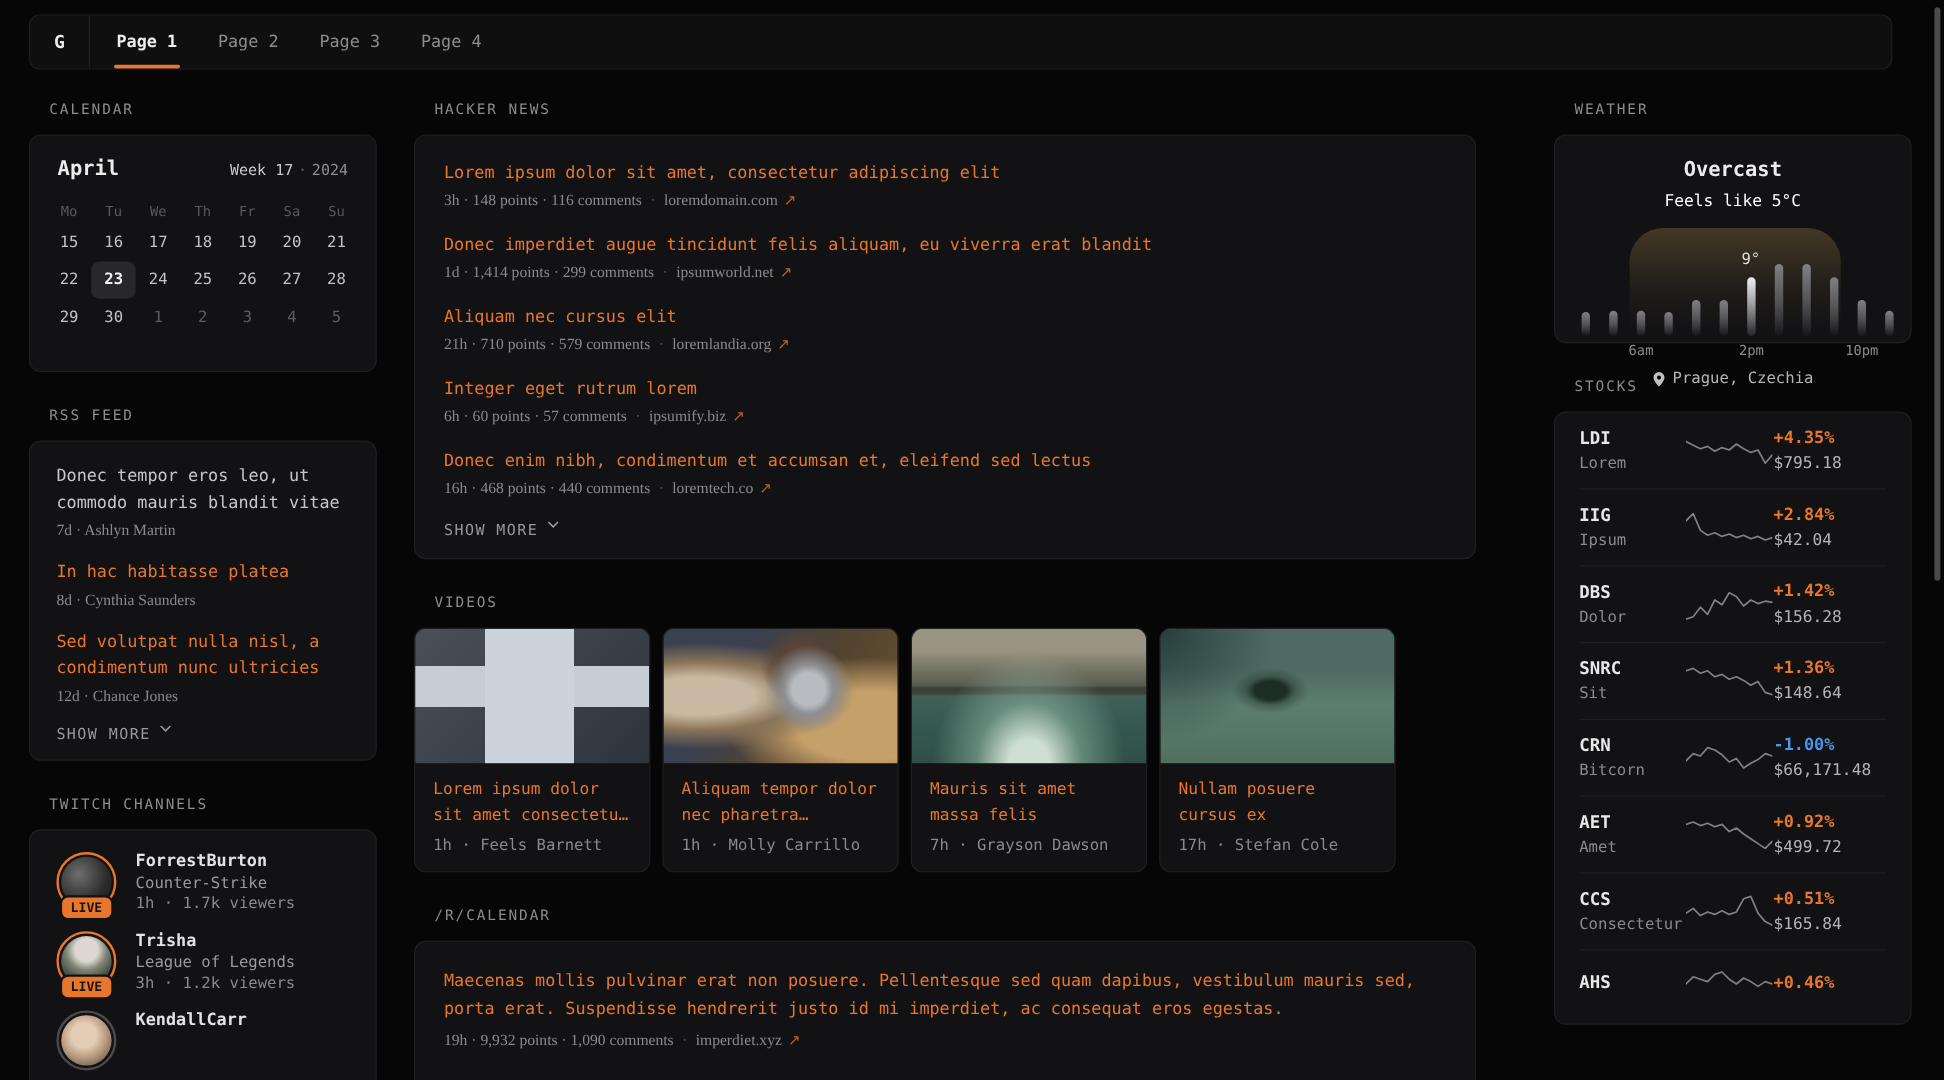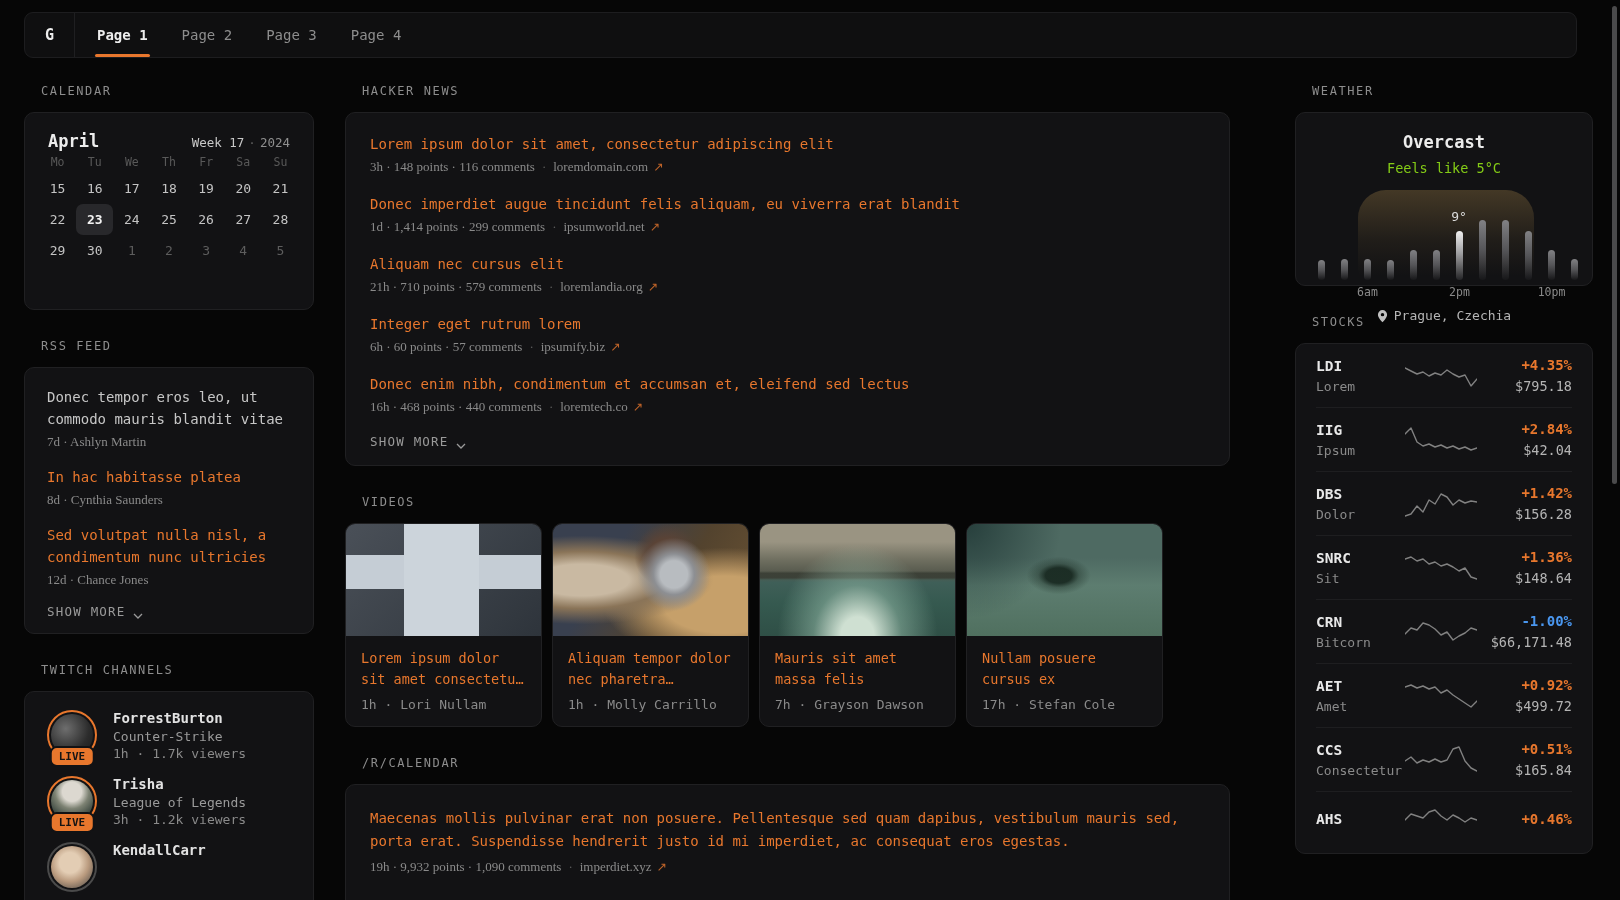--- a/index.html
+++ b/index.html
@@ -41,33 +41,33 @@
   .panel{background:var(--panel);border:1px solid var(--panel-border);border-radius:10px;}
 
   
   .calendar-panel{height:198px;padding:18px 14px 0;}
   .cal-head{display:flex;justify-content:space-between;align-items:baseline;padding:0 9px;}
   .cal-month{font-size:17px;font-weight:bold;color:var(--txt-bright);}
   .cal-week{font-size:12.5px;color:#c9c9c9;padding-left:16px;}
   .cal-week .dot{color:var(--dim);margin:0 4px;}
   .cal-week .cal-year{color:#8f8f8f;}
   .cal-grid{display:grid;grid-template-columns:repeat(7,1fr);text-align:center;}
-  .cal-grid.weekdays{margin-top:4px;font-size:11.5px;color:#595959;}
+  .cal-grid.weekdays{margin-top:18px;font-size:11.5px;color:#595959;}
   .cal-grid.days{margin-top:4px;}
   .cal-day{height:31px;line-height:31px;font-size:13px;color:#c4c4c4;border-radius:7px;}
   .cal-day[data-state="dim"]{color:#5d5d5d;}
   .cal-day[data-state="selected"]{background:#28282b;color:#f2f2f2;font-weight:bold;}
 
   
   .rss-panel{padding:18px 22px 14px;}
   .feed-item + .feed-item{margin-top:14px;}
   .item-title{display:block;font-size:14px;line-height:22px;color:var(--accent);cursor:pointer;text-decoration:none;}
   .rss-title[data-state="read"]{color:#c7c7c7;}
   .item-meta{margin-top:1px;font-size:13px;line-height:21px;color:var(--meta);font-family:Liberation Serif, serif;}
-  .show-more{margin-top:14px;display:flex;align-items:flex-end;gap:7px;font-size:12.5px;letter-spacing:1.2px;
+  .show-more{margin-top:14px;display:flex;align-items:flex-start;gap:7px;font-size:12.5px;letter-spacing:1.2px;
     color:#9a9a9a;cursor:pointer;background:none;border:none;font-family:inherit;}
 
   
   .twitch-panel{padding:18px 22px;height:228px;}
   .tw-row{display:flex;gap:16px;align-items:flex-start;cursor:pointer;}
   .tw-row + .tw-row{margin-top:15px;}
   .avatar-wrap{position:relative;flex:0 0 50px;}
   .avatar{width:50px;height:50px;border-radius:50%;border:2px solid var(--accent);padding:2px;}
   .avatar-img{width:100%;height:100%;border-radius:50%;}
   .tw-row[data-live="false"] .avatar{border-color:#4b4b4b;}
@@ -119,21 +119,21 @@
   .video-meta{padding:7px 15px 14px;font-size:13px;color:var(--meta);}
 
   
   .sub-panel{width:885px;padding:22px 24px;height:126px;}
   .sub-title{font-size:14px;line-height:23px;}
   .sub-panel .item-meta{margin-top:3px;}
 
   
   .weather-panel{height:174px;text-align:center;padding-top:19px;position:relative;}
   .weather-cond{font-size:17px;font-weight:bold;color:var(--txt-bright);}
-  .weather-feels{margin-top:8px;font-size:13.5px;color:#84cc16;}
+  .weather-feels{margin-top:8px;font-size:13.5px;color:#ffffff;}
   .weather-chart{position:relative;height:96px;margin-top:8px;}
   .w-glow{position:absolute;left:62px;top:6px;width:176px;height:90px;
     border-radius:28px 28px 10px 10px;
     background:linear-gradient(180deg,rgba(163,130,72,.34),rgba(163,130,72,.10) 55%,rgba(163,130,72,0) 95%);}
   .wbars{position:absolute;left:22px;width:260px;bottom:0;height:96px;display:flex;
     justify-content:space-between;align-items:flex-end;}
   .wbar-col{position:relative;width:7px;height:100%;display:flex;align-items:flex-end;}
   .wbar{width:7px;border-radius:4px;background:linear-gradient(180deg,#818184,#555558 50%,rgba(80,80,84,.08));}
   .wbar-col.current .wbar{background:linear-gradient(180deg,#f0f0f0,#a0a0a2 45%,rgba(90,90,94,.25));}
   .wbar-time{position:absolute;top:100%;margin-top:5px;left:50%;transform:translateX(-50%);
@@ -144,21 +144,21 @@
 
   
   .stocks-panel{padding:0 20px;height:511px;overflow:hidden;}
   .stock-row{display:flex;align-items:center;padding:13px 0;border-top:1px solid #1e1e20;cursor:pointer;}
   .stock-row:first-child{border-top:none;}
   .s-id{width:88px;}
   .s-sym{font-size:14.5px;font-weight:bold;color:#e8e8e8;}
   .s-name{margin-top:5px;font-size:13px;color:var(--meta);}
   .s-spark{flex:1;display:flex;justify-content:center;}
   .s-spark svg polyline{fill:none;stroke:#818181;stroke-width:1.4;stroke-linejoin:round;stroke-linecap:round;}
-  .s-right{width:94px;text-align:right;}
+  .s-right{width:94px;text-align:left;}
   .s-chg{font-size:14px;font-weight:bold;}
   .s-chg[data-dir="up"]{color:var(--accent);}
   .s-chg[data-dir="down"]{color:var(--neg);}
   .s-price{margin-top:5px;font-size:13.5px;color:#b4b4b4;}
 
   
   .chev{flex:0 0 auto;}
   .scroll-thumb{position:absolute;right:3px;top:6px;width:5px;height:478px;background:#4a4a4b;border-radius:3px;}
 </style>
 </head>
@@ -315,21 +315,21 @@
             <path d="M1 1l4 4 4-4" fill="none" stroke="#9a9a9a" stroke-width="1.3"></path>
           </svg>
       </button>
     </div>
 
     <h2 class="sec-title">VIDEOS</h2>
     <div class="videos-row">
       <div class="video-card">
         <div class="video-thumb" data-thumb="pillars"></div>
         <a class="video-title">Lorem ipsum dolor sit amet consectetu…</a>
-        <div class="video-meta">1h · Lori Nullam</div>
+        <div class="video-meta">1h · Feels Barnett</div>
       </div>
       <div class="video-card">
         <div class="video-thumb" data-thumb="camera"></div>
         <a class="video-title">Aliquam tempor dolor nec pharetra…</a>
         <div class="video-meta">1h · Molly Carrillo</div>
       </div>
       <div class="video-card">
         <div class="video-thumb" data-thumb="sea"></div>
         <a class="video-title">Mauris sit amet massa felis</a>
         <div class="video-meta">7h · Grayson Dawson</div>

